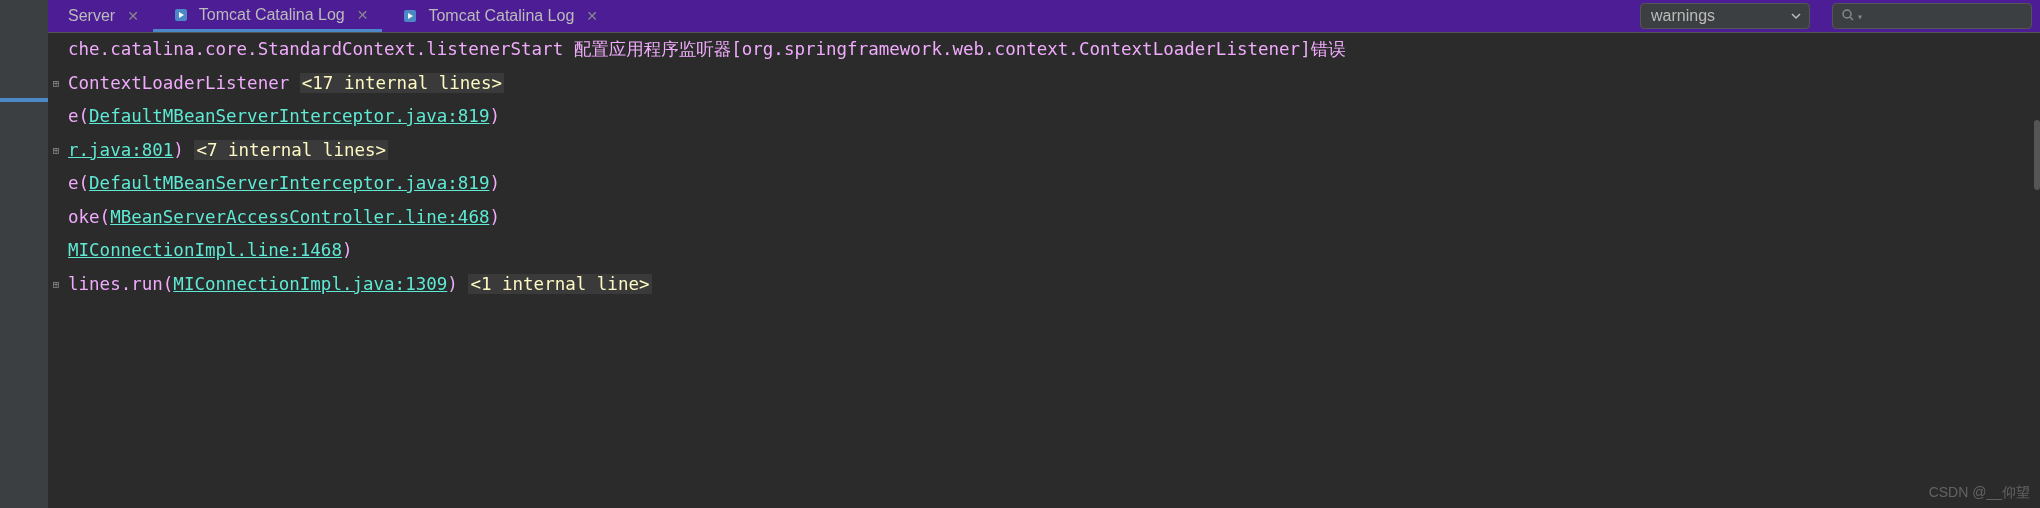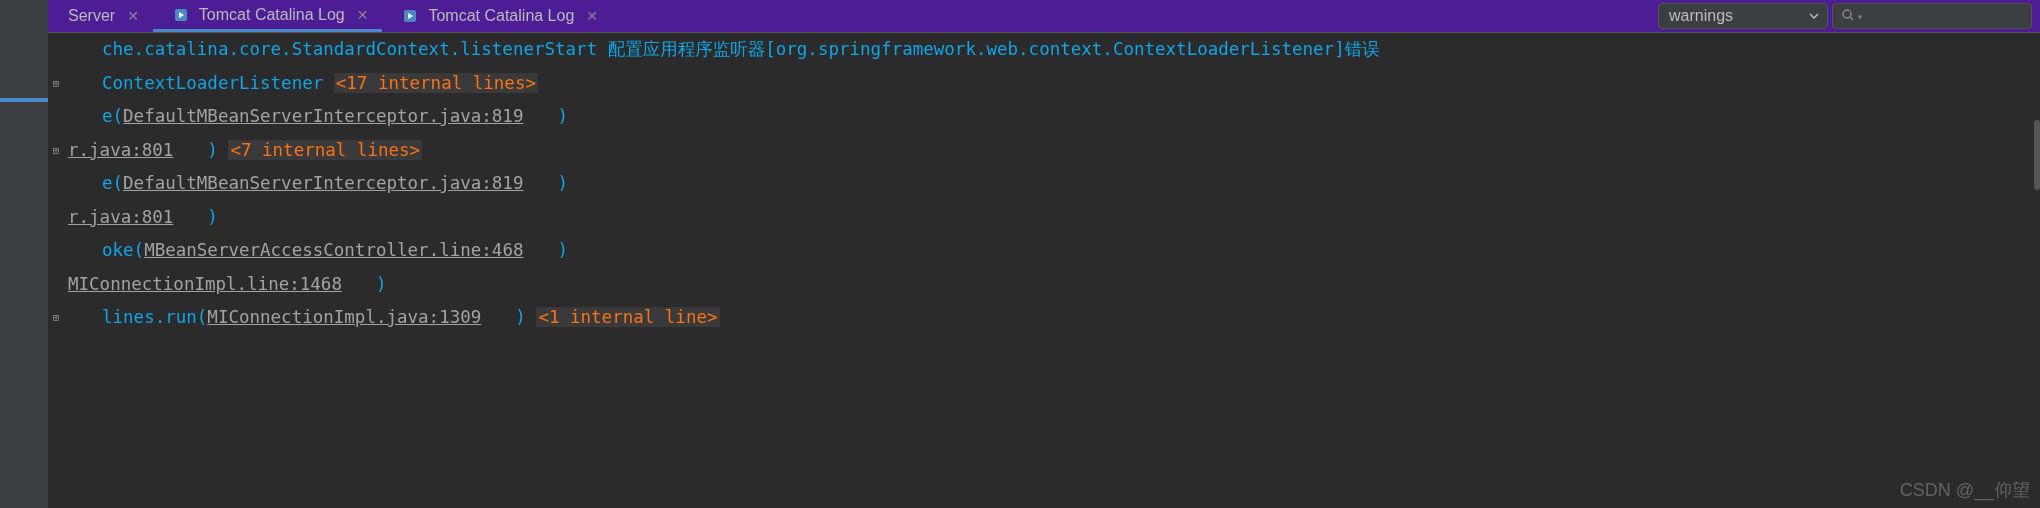--- a/index.html
+++ b/index.html
@@ -48,21 +48,21 @@
   }
   .tab-close {
     color: #888;
     font-size: 14px;
     padding: 0 2px;
   }
   .tab-spacer { flex: 1; }
   .filter-right {
     display: flex;
     align-items: center;
-    gap: 4px;
+    gap: 22px;
     padding-right: 8px;
   }
   .filter-select {
     display: flex;
     align-items: center;
     justify-content: space-between;
     width: 170px;
     height: 26px;
     background: #3c3f41;
     border: 1px solid #555;
@@ -101,35 +101,35 @@
   .fold-icon {
     position: absolute;
     left: 0;
     top: 0;
     color: #888;
     font-size: 11px;
     width: 16px;
     text-align: center;
   }
   .link {
-    color: #a3a3a3;
+    color: #5eead4;
     text-decoration: underline;
   }
   .dim {
     background: #3a3a3a;
-    color: #f97316;
+    color: #fef9c3;
     padding: 0 2px;
   }
-  .white { color: #0ea5e9; margin-left: 34px; }
+  .white { color: #f0abfc; }
   .watermark {
     position: absolute;
     right: 10px;
     bottom: 6px;
     font-family: sans-serif;
-    font-size: 18px;
+    font-size: 14px;
     color: rgba(200,200,200,0.35);
   }
   .right-edge {
     position: absolute;
     right: 0; top: 120px;
     width: 6px; height: 70px;
     background: #555;
     border-radius: 3px;
   }
   .blue-marker {
@@ -203,23 +203,20 @@
   <div class="log-line">
     <span class="white">e(</span><span class="link">DefaultMBeanServerInterceptor.java:819</span><span class="white">)</span>
   </div>
   <div class="log-line">
     <span class="fold-icon">⊞</span><span class="link">r.java:801</span><span class="white">) </span><span class="dim">&lt;7 internal lines&gt;</span>
   </div>
   <div class="log-line">
     <span class="white">e(</span><span class="link">DefaultMBeanServerInterceptor.java:819</span><span class="white">)</span>
   </div>
   <div class="log-line">
-    <span class="link">r.java:801</span><span class="white">)</span>
-  </div>
-  <div class="log-line">
     <span class="white">oke(</span><span class="link">MBeanServerAccessController.line:468</span><span class="white">)</span>
   </div>
   <div class="log-line">
     <span class="link">MIConnectionImpl.line:1468</span><span class="white">)</span>
   </div>
   <div class="log-line">
     <span class="fold-icon">⊞</span><span class="white">lines.run(</span><span class="link">MIConnectionImpl.java:1309</span><span class="white">) </span><span class="dim">&lt;1 internal line&gt;</span>
   </div>
 </div>
 

